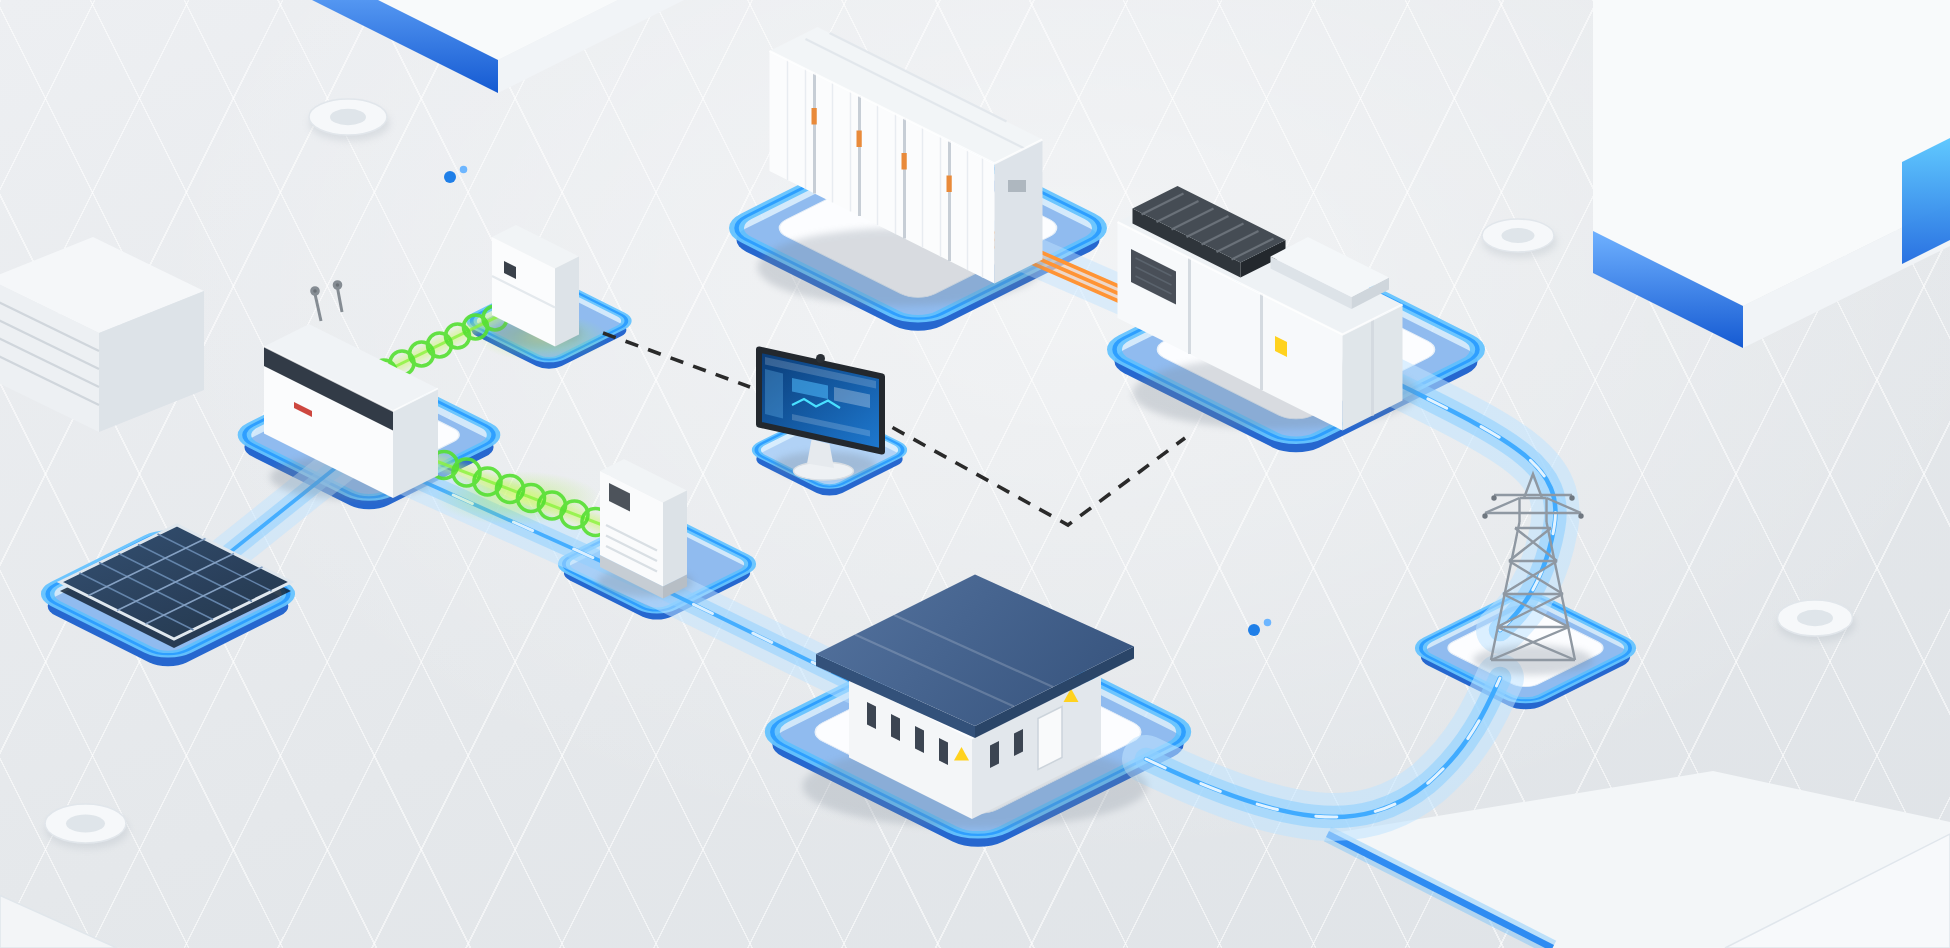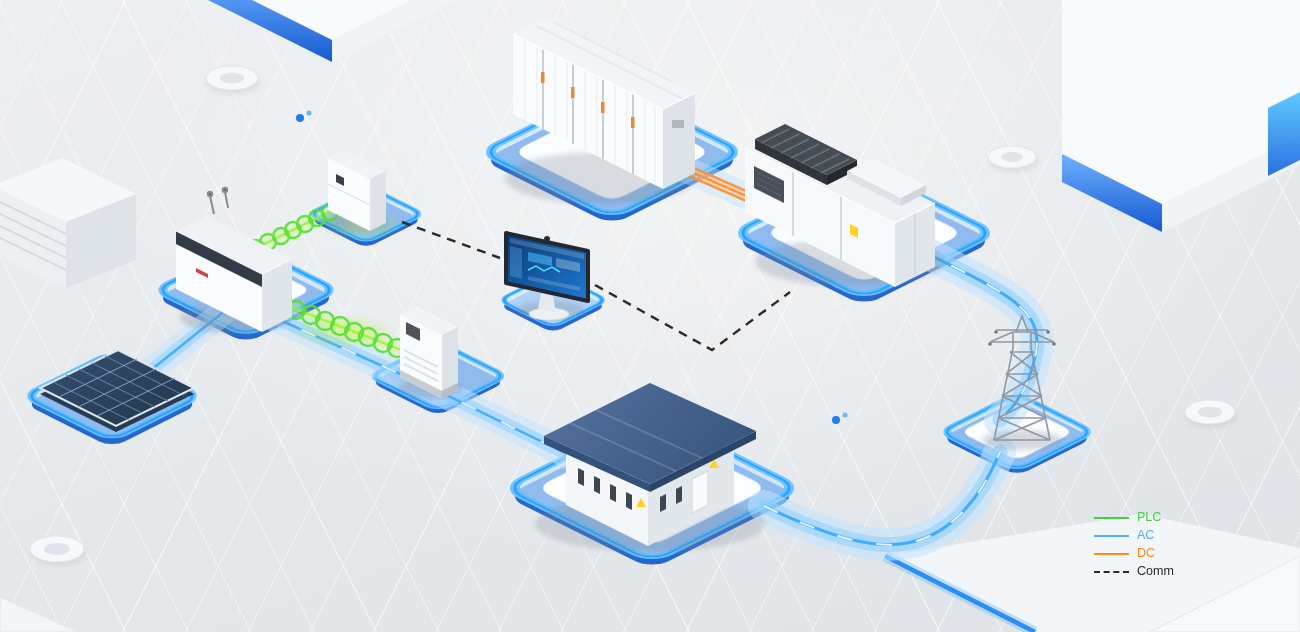--- a/index.html
+++ b/index.html
@@ -442,31 +442,13 @@
     </g>
     <g fill="#6f7780">
       <circle cx="990" cy="344" r="1.8"></circle>
           <circle cx="1054" cy="344" r="1.8"></circle>
       <circle cx="996" cy="332" r="1.8"></circle>
           <circle cx="1048" cy="332" r="1.8"></circle>
     </g>
   </g>
 </svg>
 
-<div class="legend">
-  <div class="legend-row lg-plc">
-    <span class="legend-line"></span>
-    <span>PLC</span>
-  </div>
-  <div class="legend-row lg-ac">
-    <span class="legend-line"></span>
-    <span>AC</span>
-  </div>
-  <div class="legend-row lg-dc">
-    <span class="legend-line"></span>
-    <span>DC</span>
-  </div>
-  <div class="legend-row lg-comm">
-    <span class="legend-line dashed"></span>
-    <span>Comm</span>
-  </div>
 </div>
-</div>
 
 </body></html>

